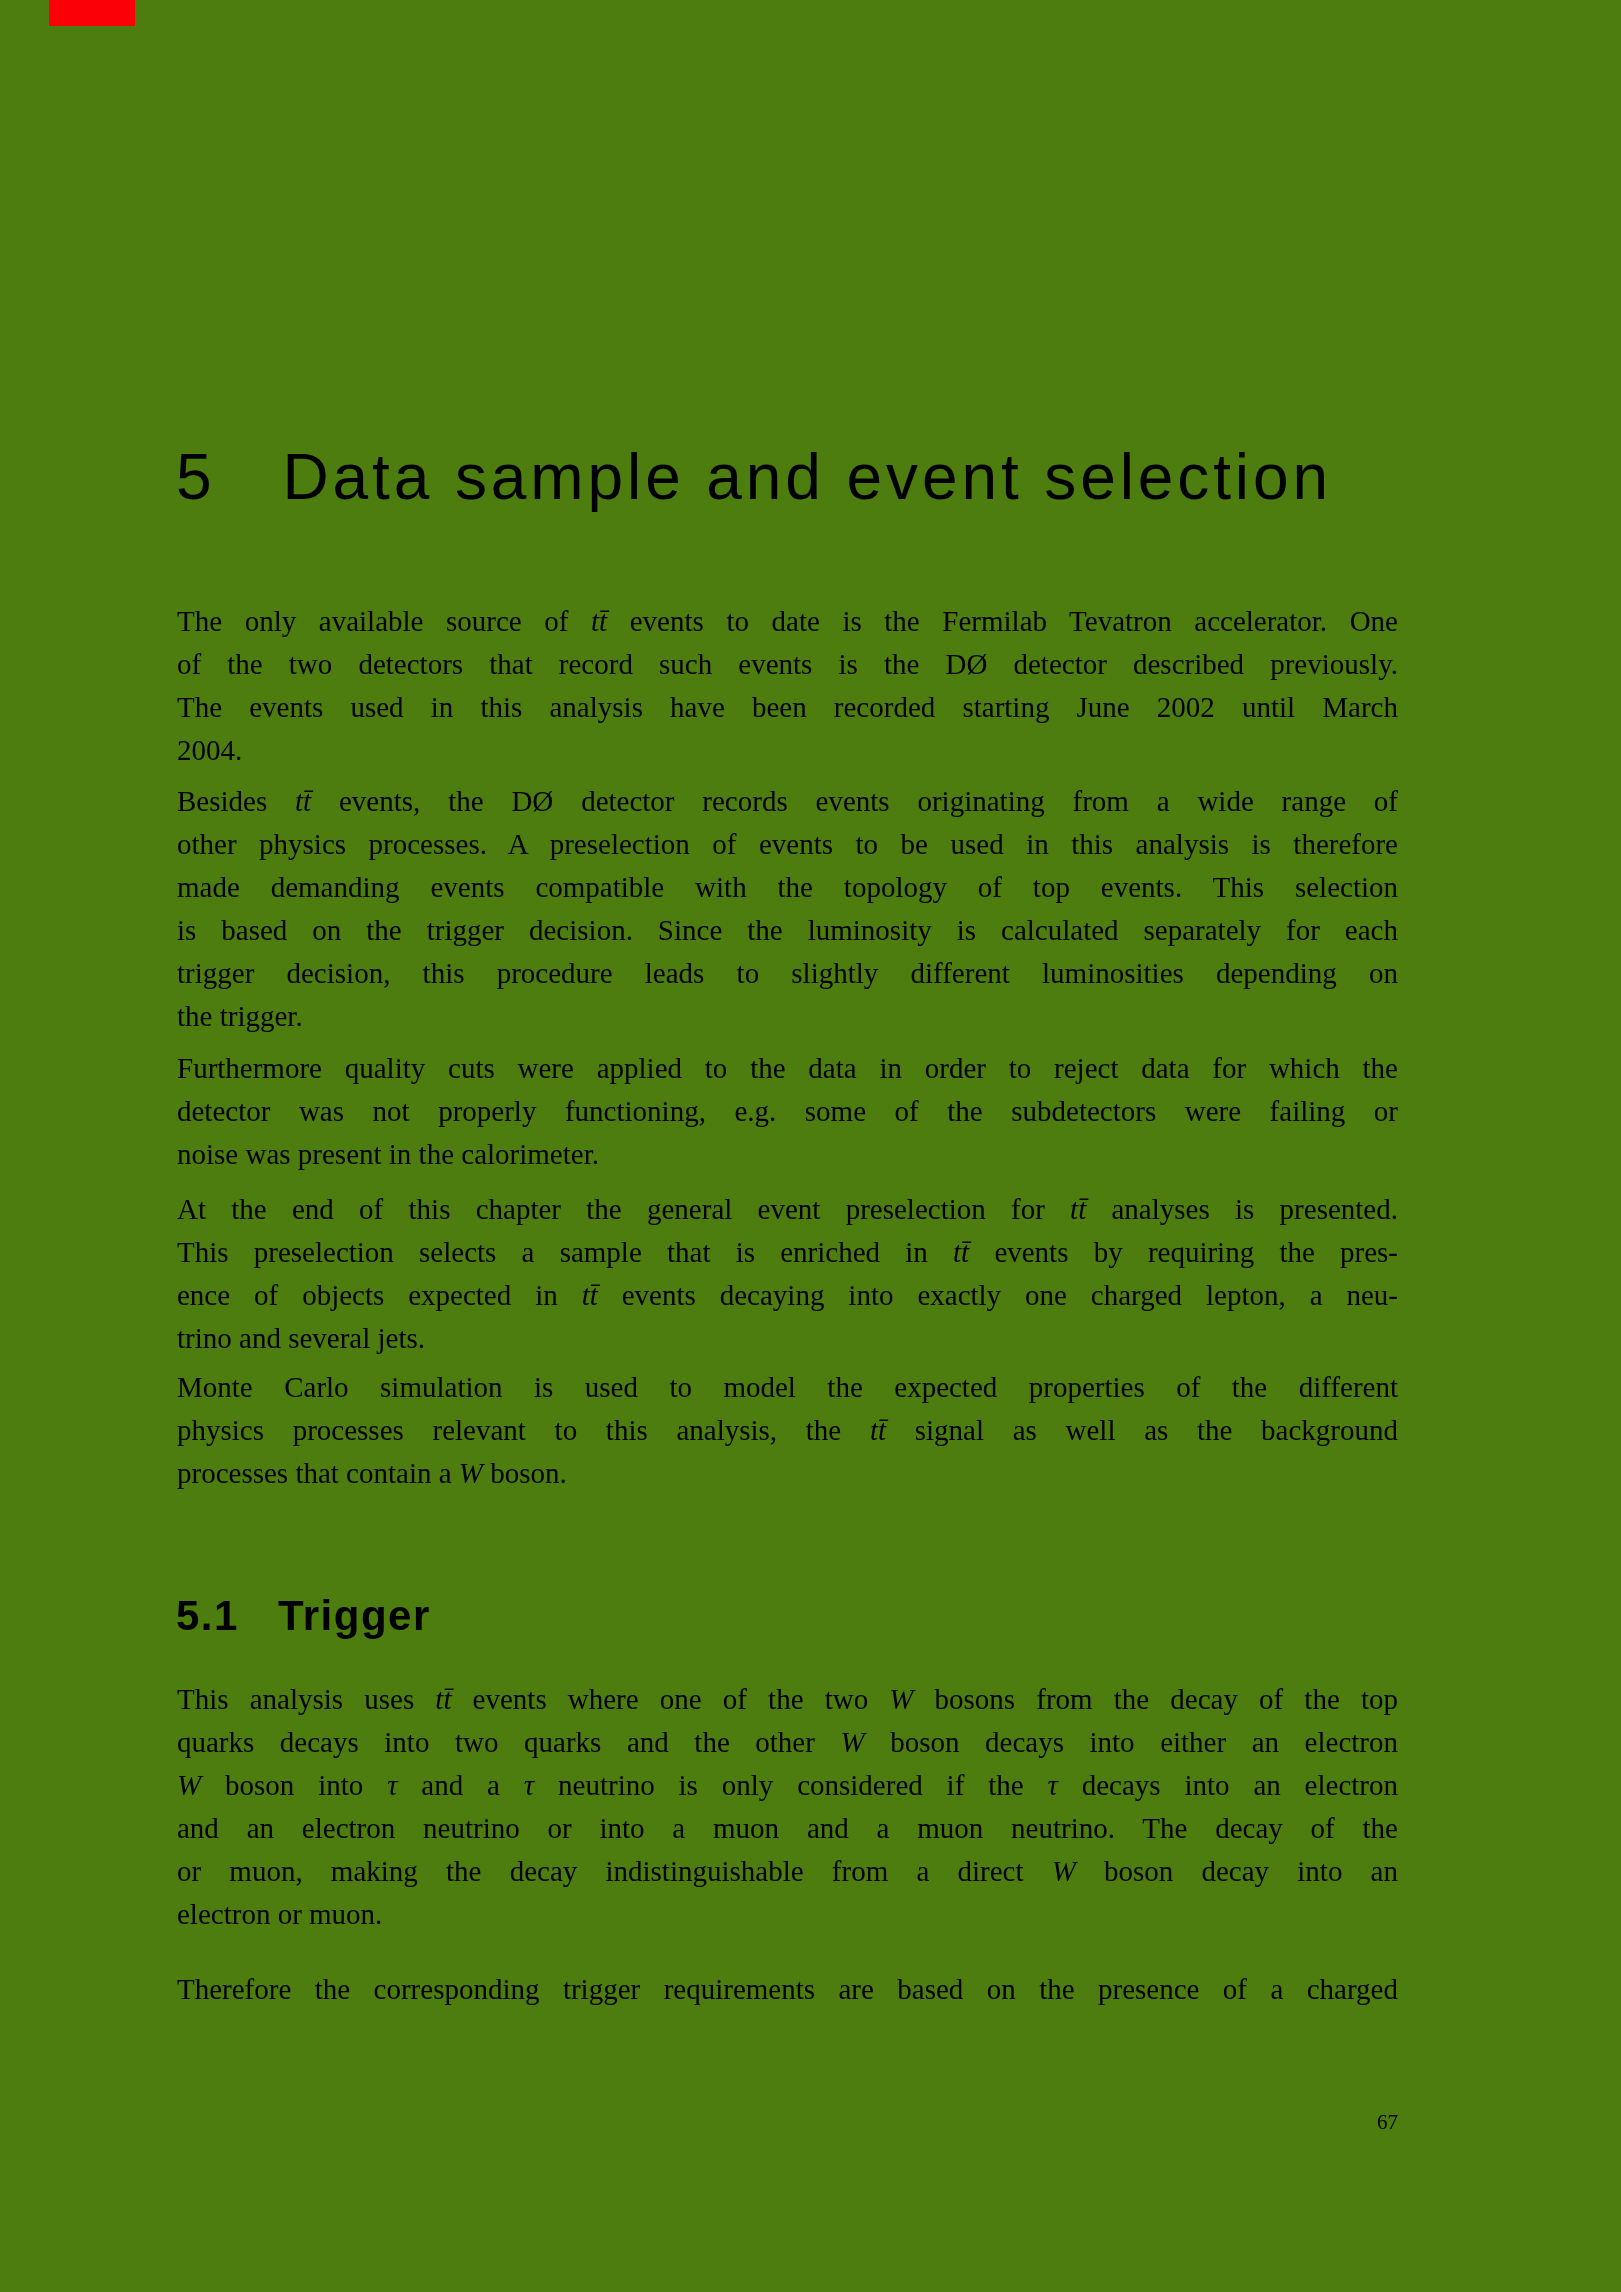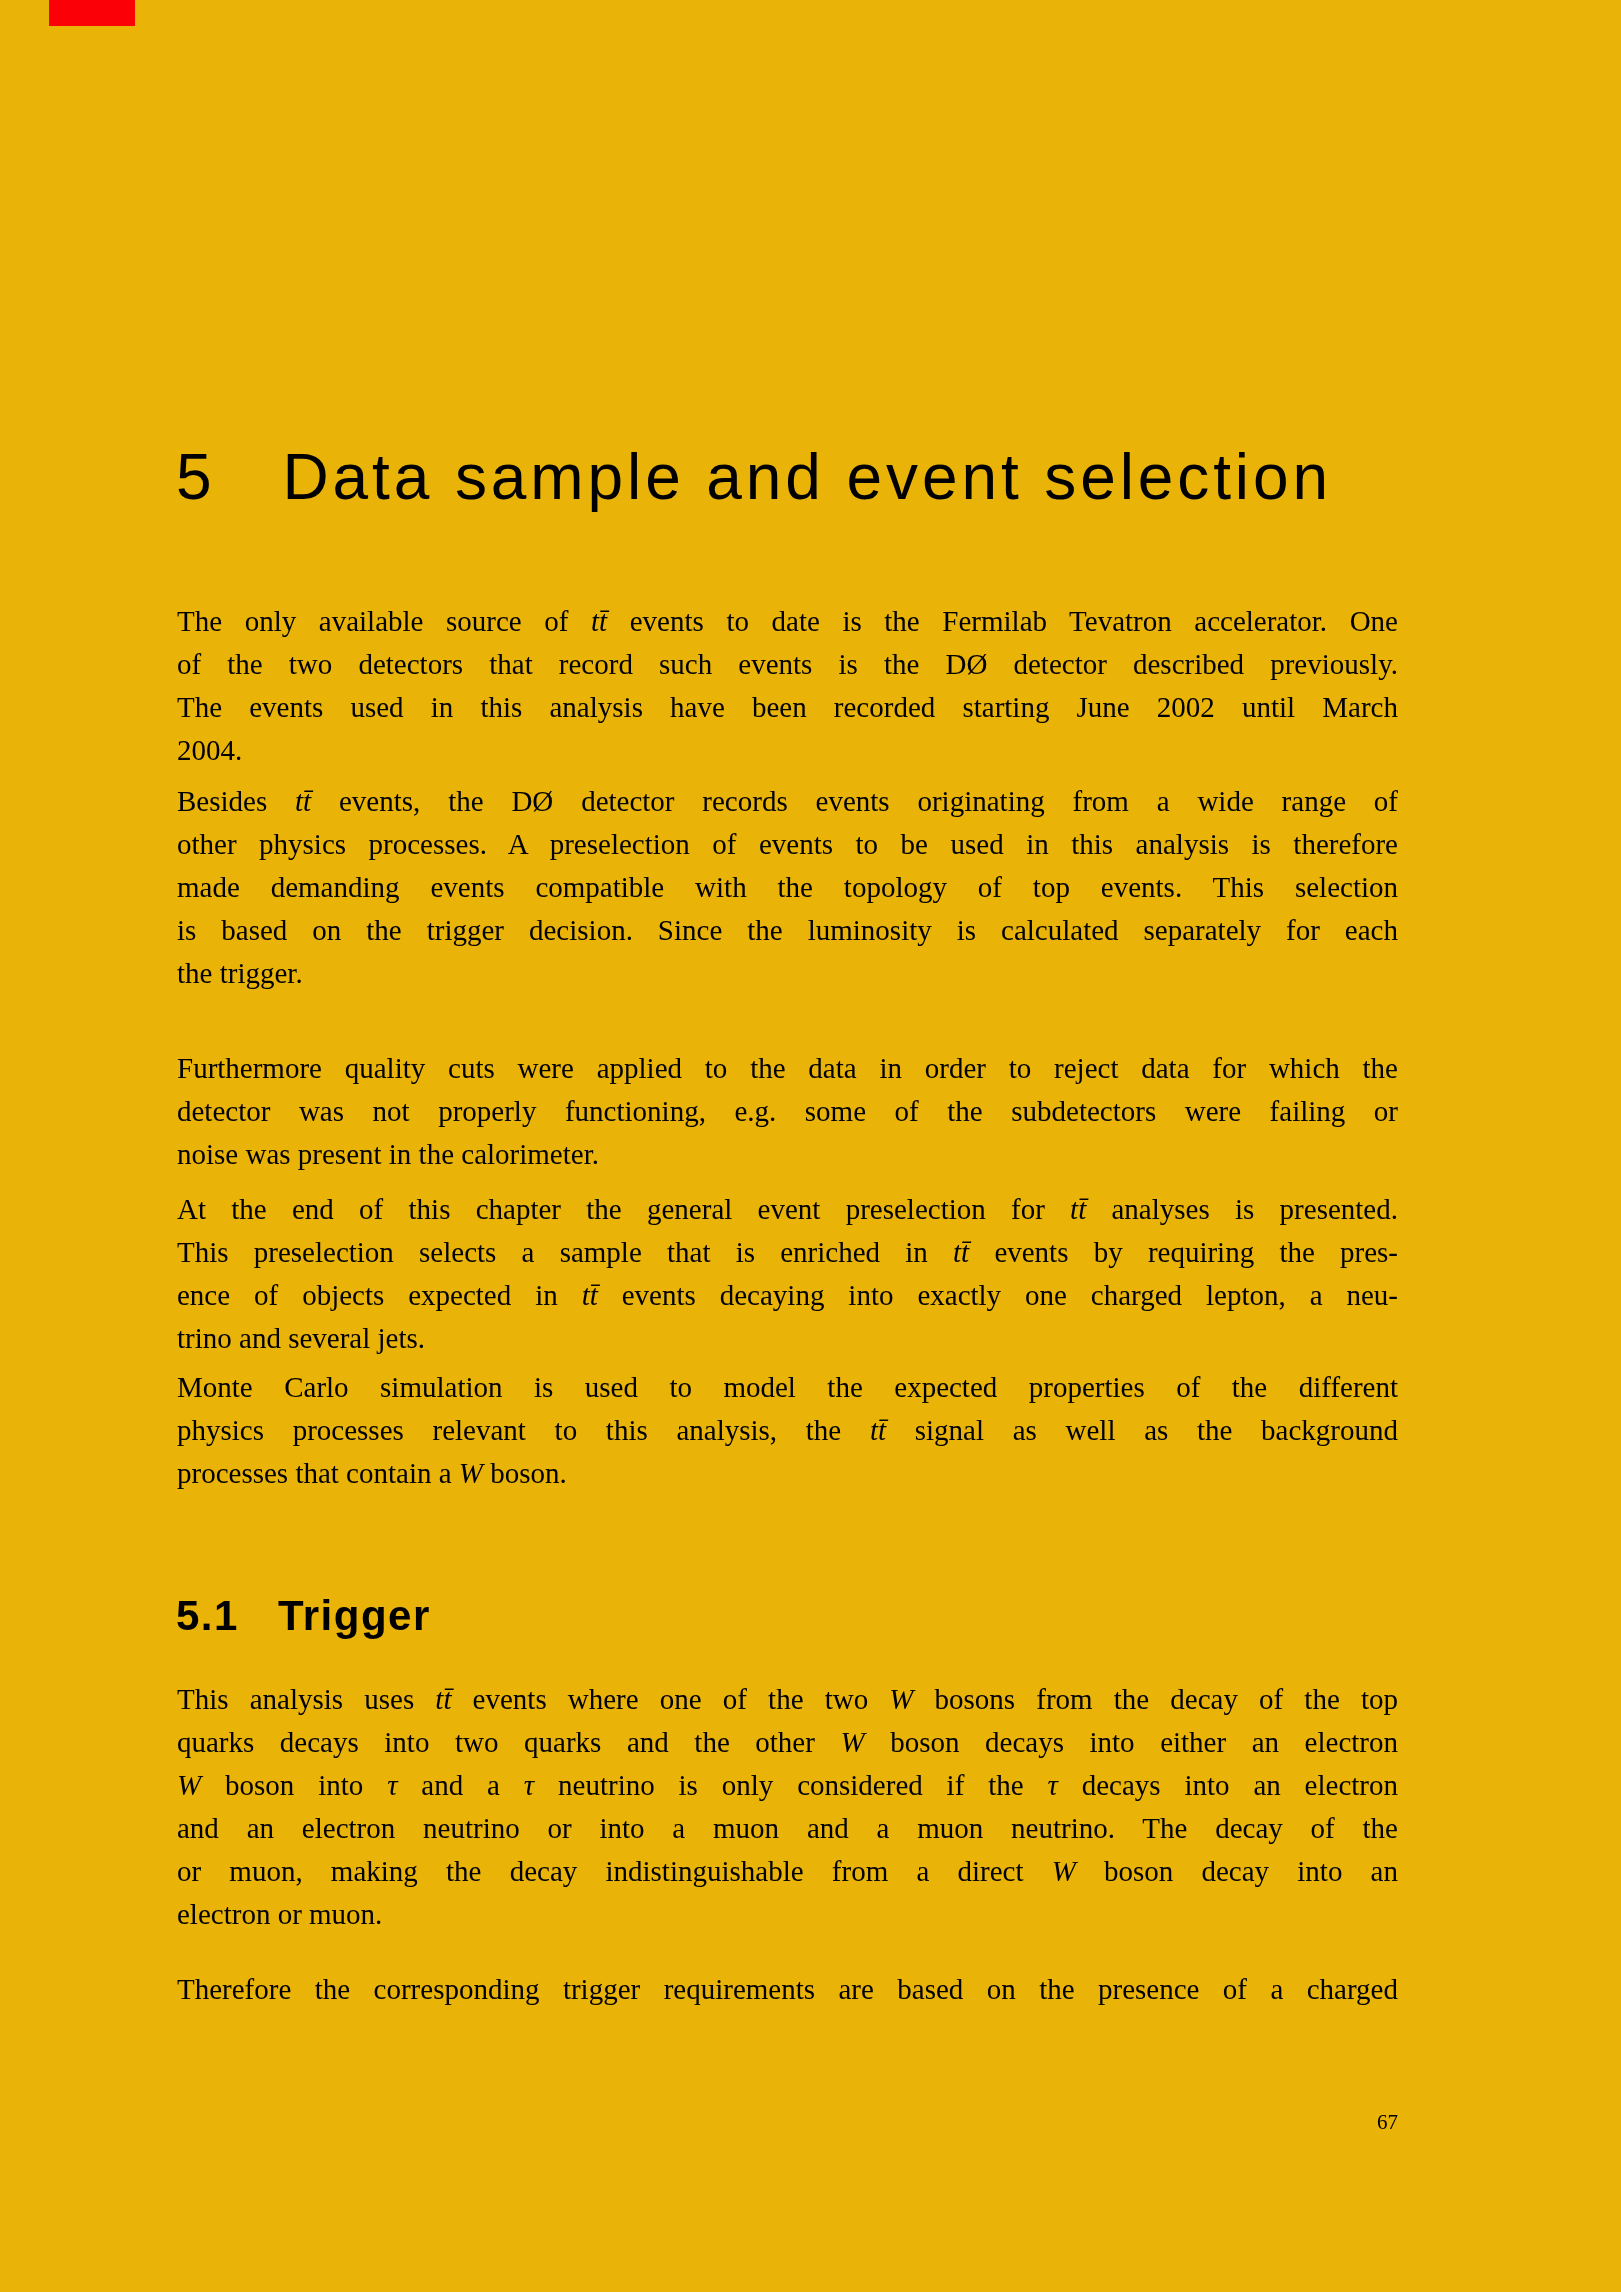--- a/index.html
+++ b/index.html
@@ -1,19 +1,19 @@
 <!DOCTYPE html>
 <html><head>
 <meta charset="utf-8">
 <style>
   html,body { margin:0; padding:0; background:#e8e8e8; }
   .page {
     position:relative;
     width:1621px; height:2293px;
-    background:#eab308;
+    background:#4d7c0f;
     overflow:hidden;
     font-family:"Liberation Serif", serif;
     color:#000000;
   }
   .marker {
     position:absolute; left:49px; top:0; width:86px; height:25.5px;
   }
   .chapter-heading {
     position:absolute; left:176px; top:443px; width:1274px;
     font-family:"Liberation Sans", sans-serif;
@@ -63,20 +63,21 @@
       <div class="line stretch">The only available source of <i>tt̄</i> events to date is the Fermilab Tevatron accelerator. One</div>
       <div class="line stretch">of the two detectors that record such events is the DØ detector described previously.</div>
       <div class="line stretch">The events used in this analysis have been recorded starting June 2002 until March</div>
       <div class="line">2004.</div>
     </div>
   <div class="para" id="p2">
       <div class="line stretch">Besides <i>tt̄</i> events, the DØ detector records events originating from a wide range of</div>
       <div class="line stretch">other physics processes. A preselection of events to be used in this analysis is therefore</div>
       <div class="line stretch">made demanding events compatible with the topology of top events.  This selection</div>
       <div class="line stretch">is based on the trigger decision. Since the luminosity is calculated separately for each</div>
+      <div class="line stretch">trigger decision, this procedure leads to slightly different luminosities depending on</div>
       <div class="line">the trigger.</div>
     </div>
   <div class="para" id="p3">
       <div class="line stretch">Furthermore quality cuts were applied to the data in order to reject data for which the</div>
       <div class="line stretch">detector was not properly functioning, e.g.  some of the subdetectors were failing or</div>
       <div class="line">noise was present in the calorimeter.</div>
     </div>
   <div class="para" id="p4">
       <div class="line stretch">At the end of this chapter the general event preselection for <i>tt̄</i> analyses is presented.</div>
       <div class="line stretch">This preselection selects a sample that is enriched in <i>tt̄</i> events by requiring the pres-</div>

